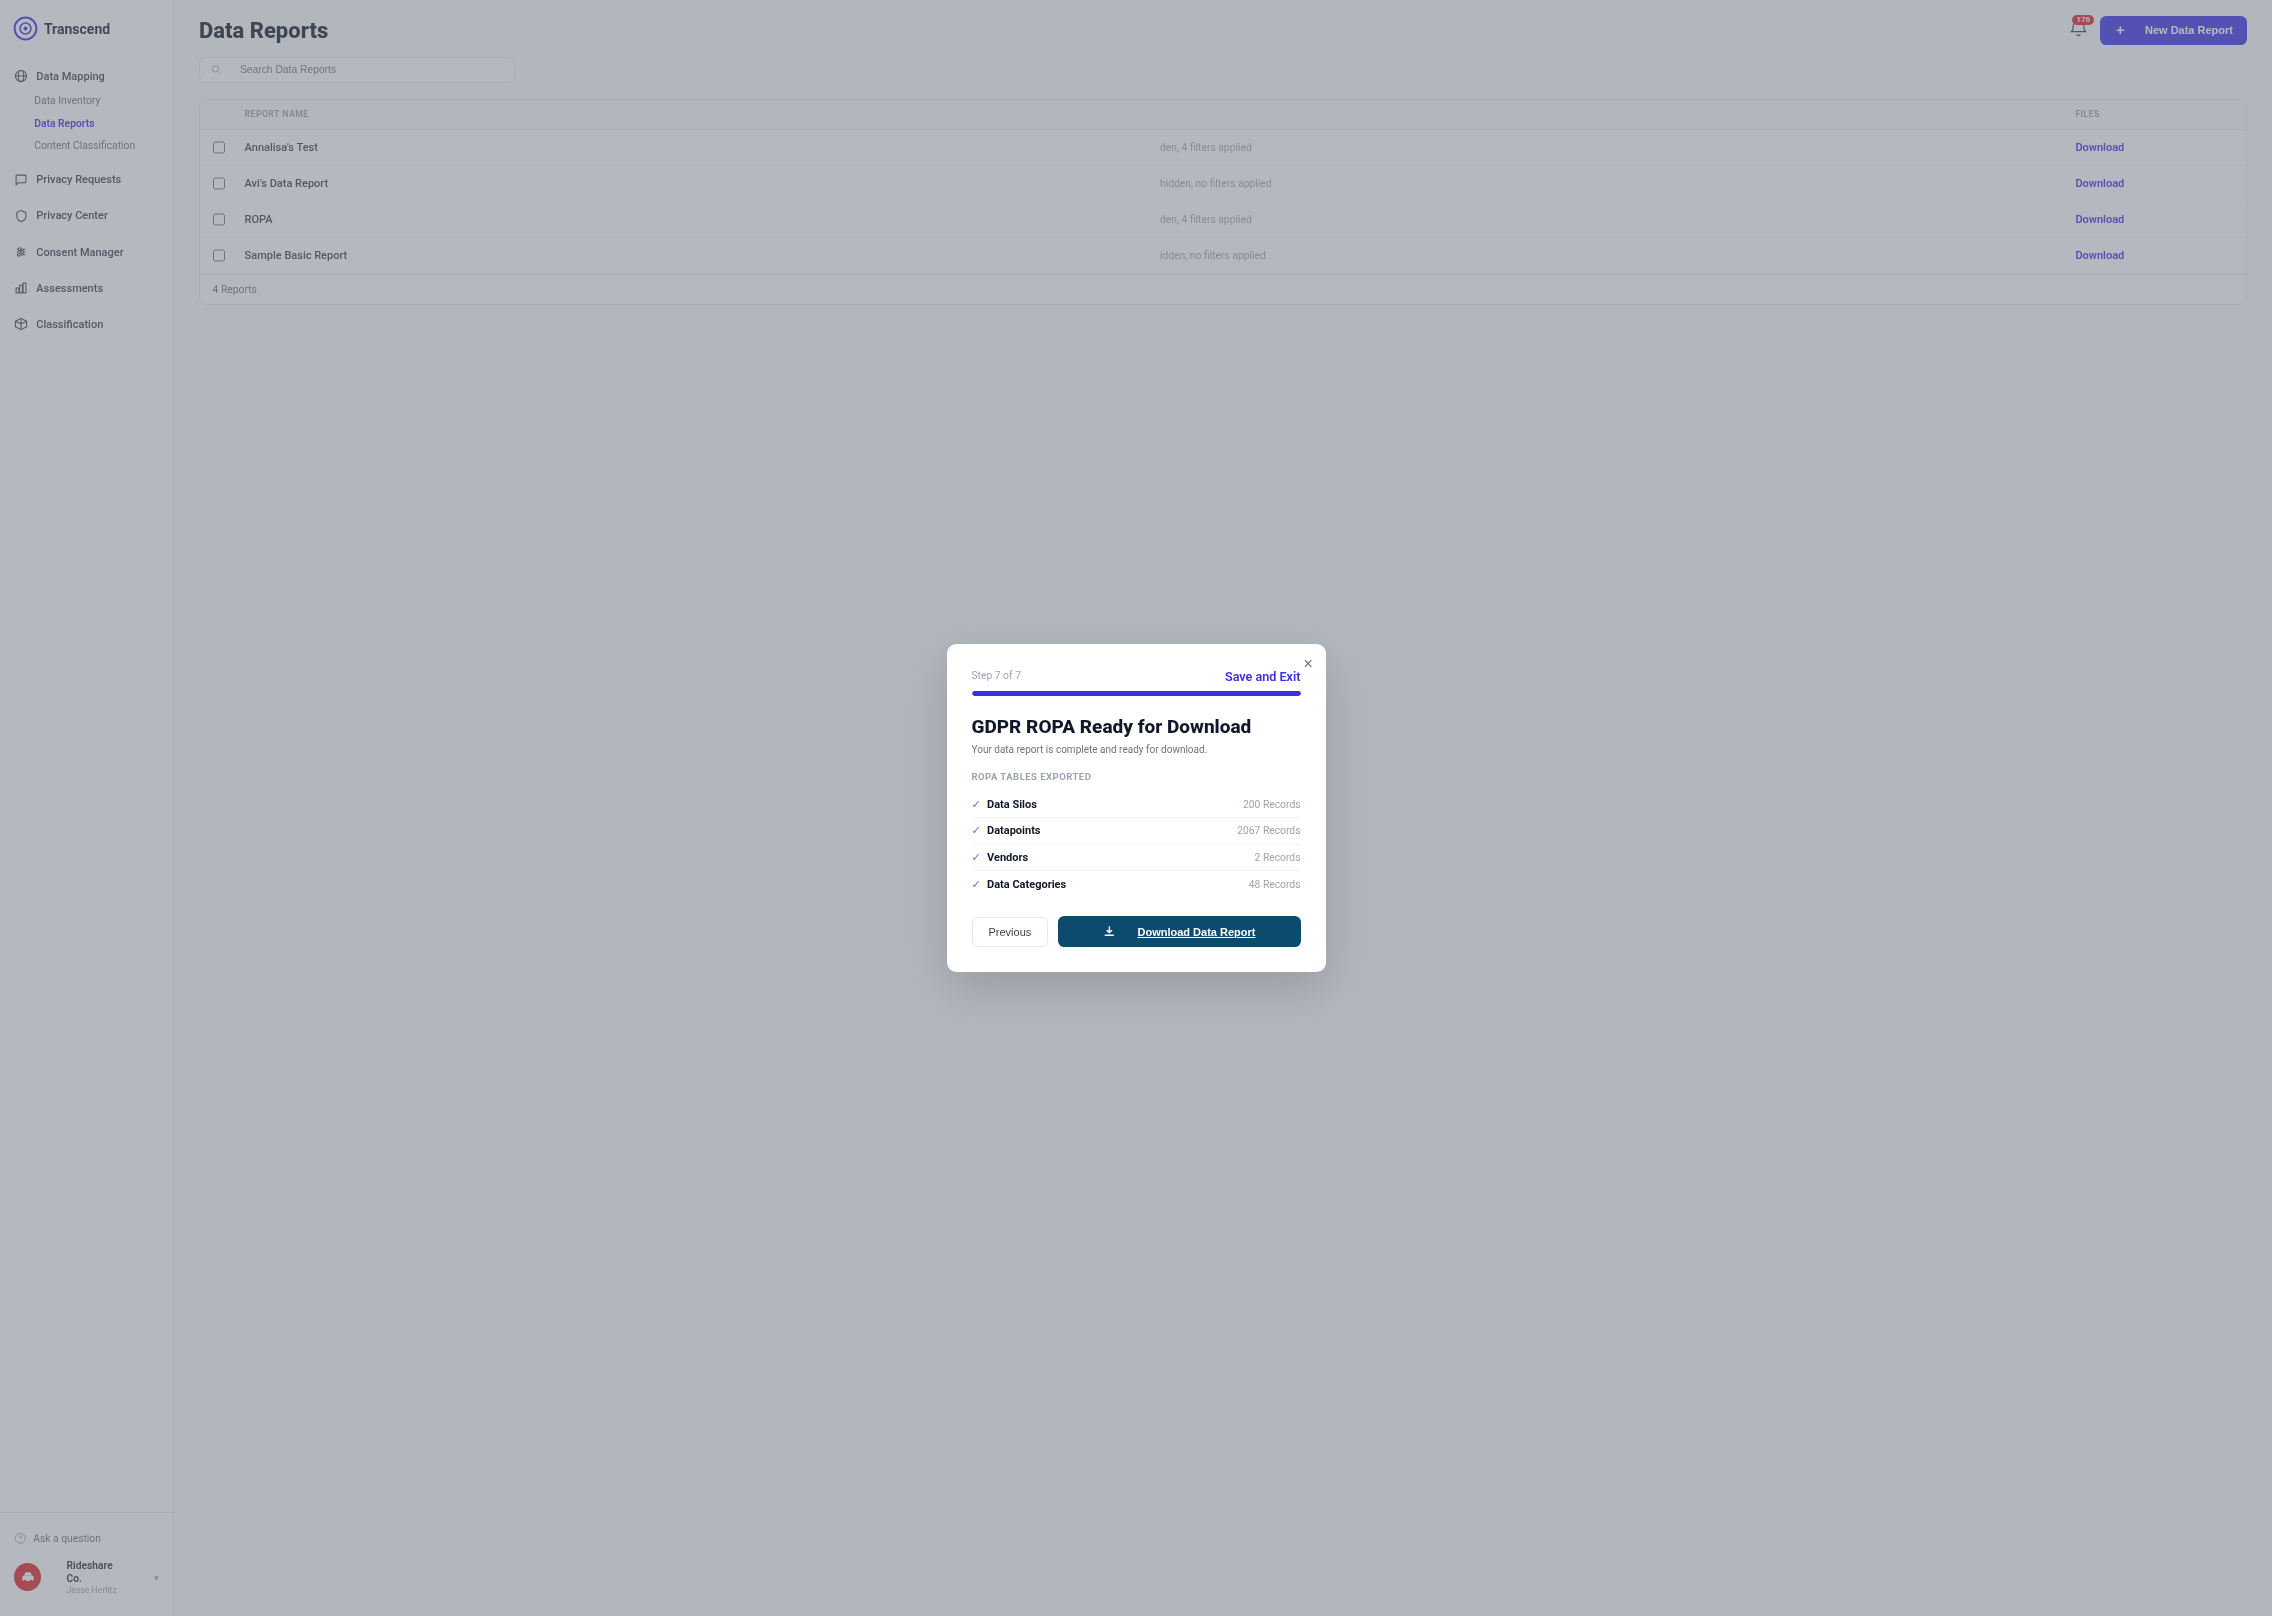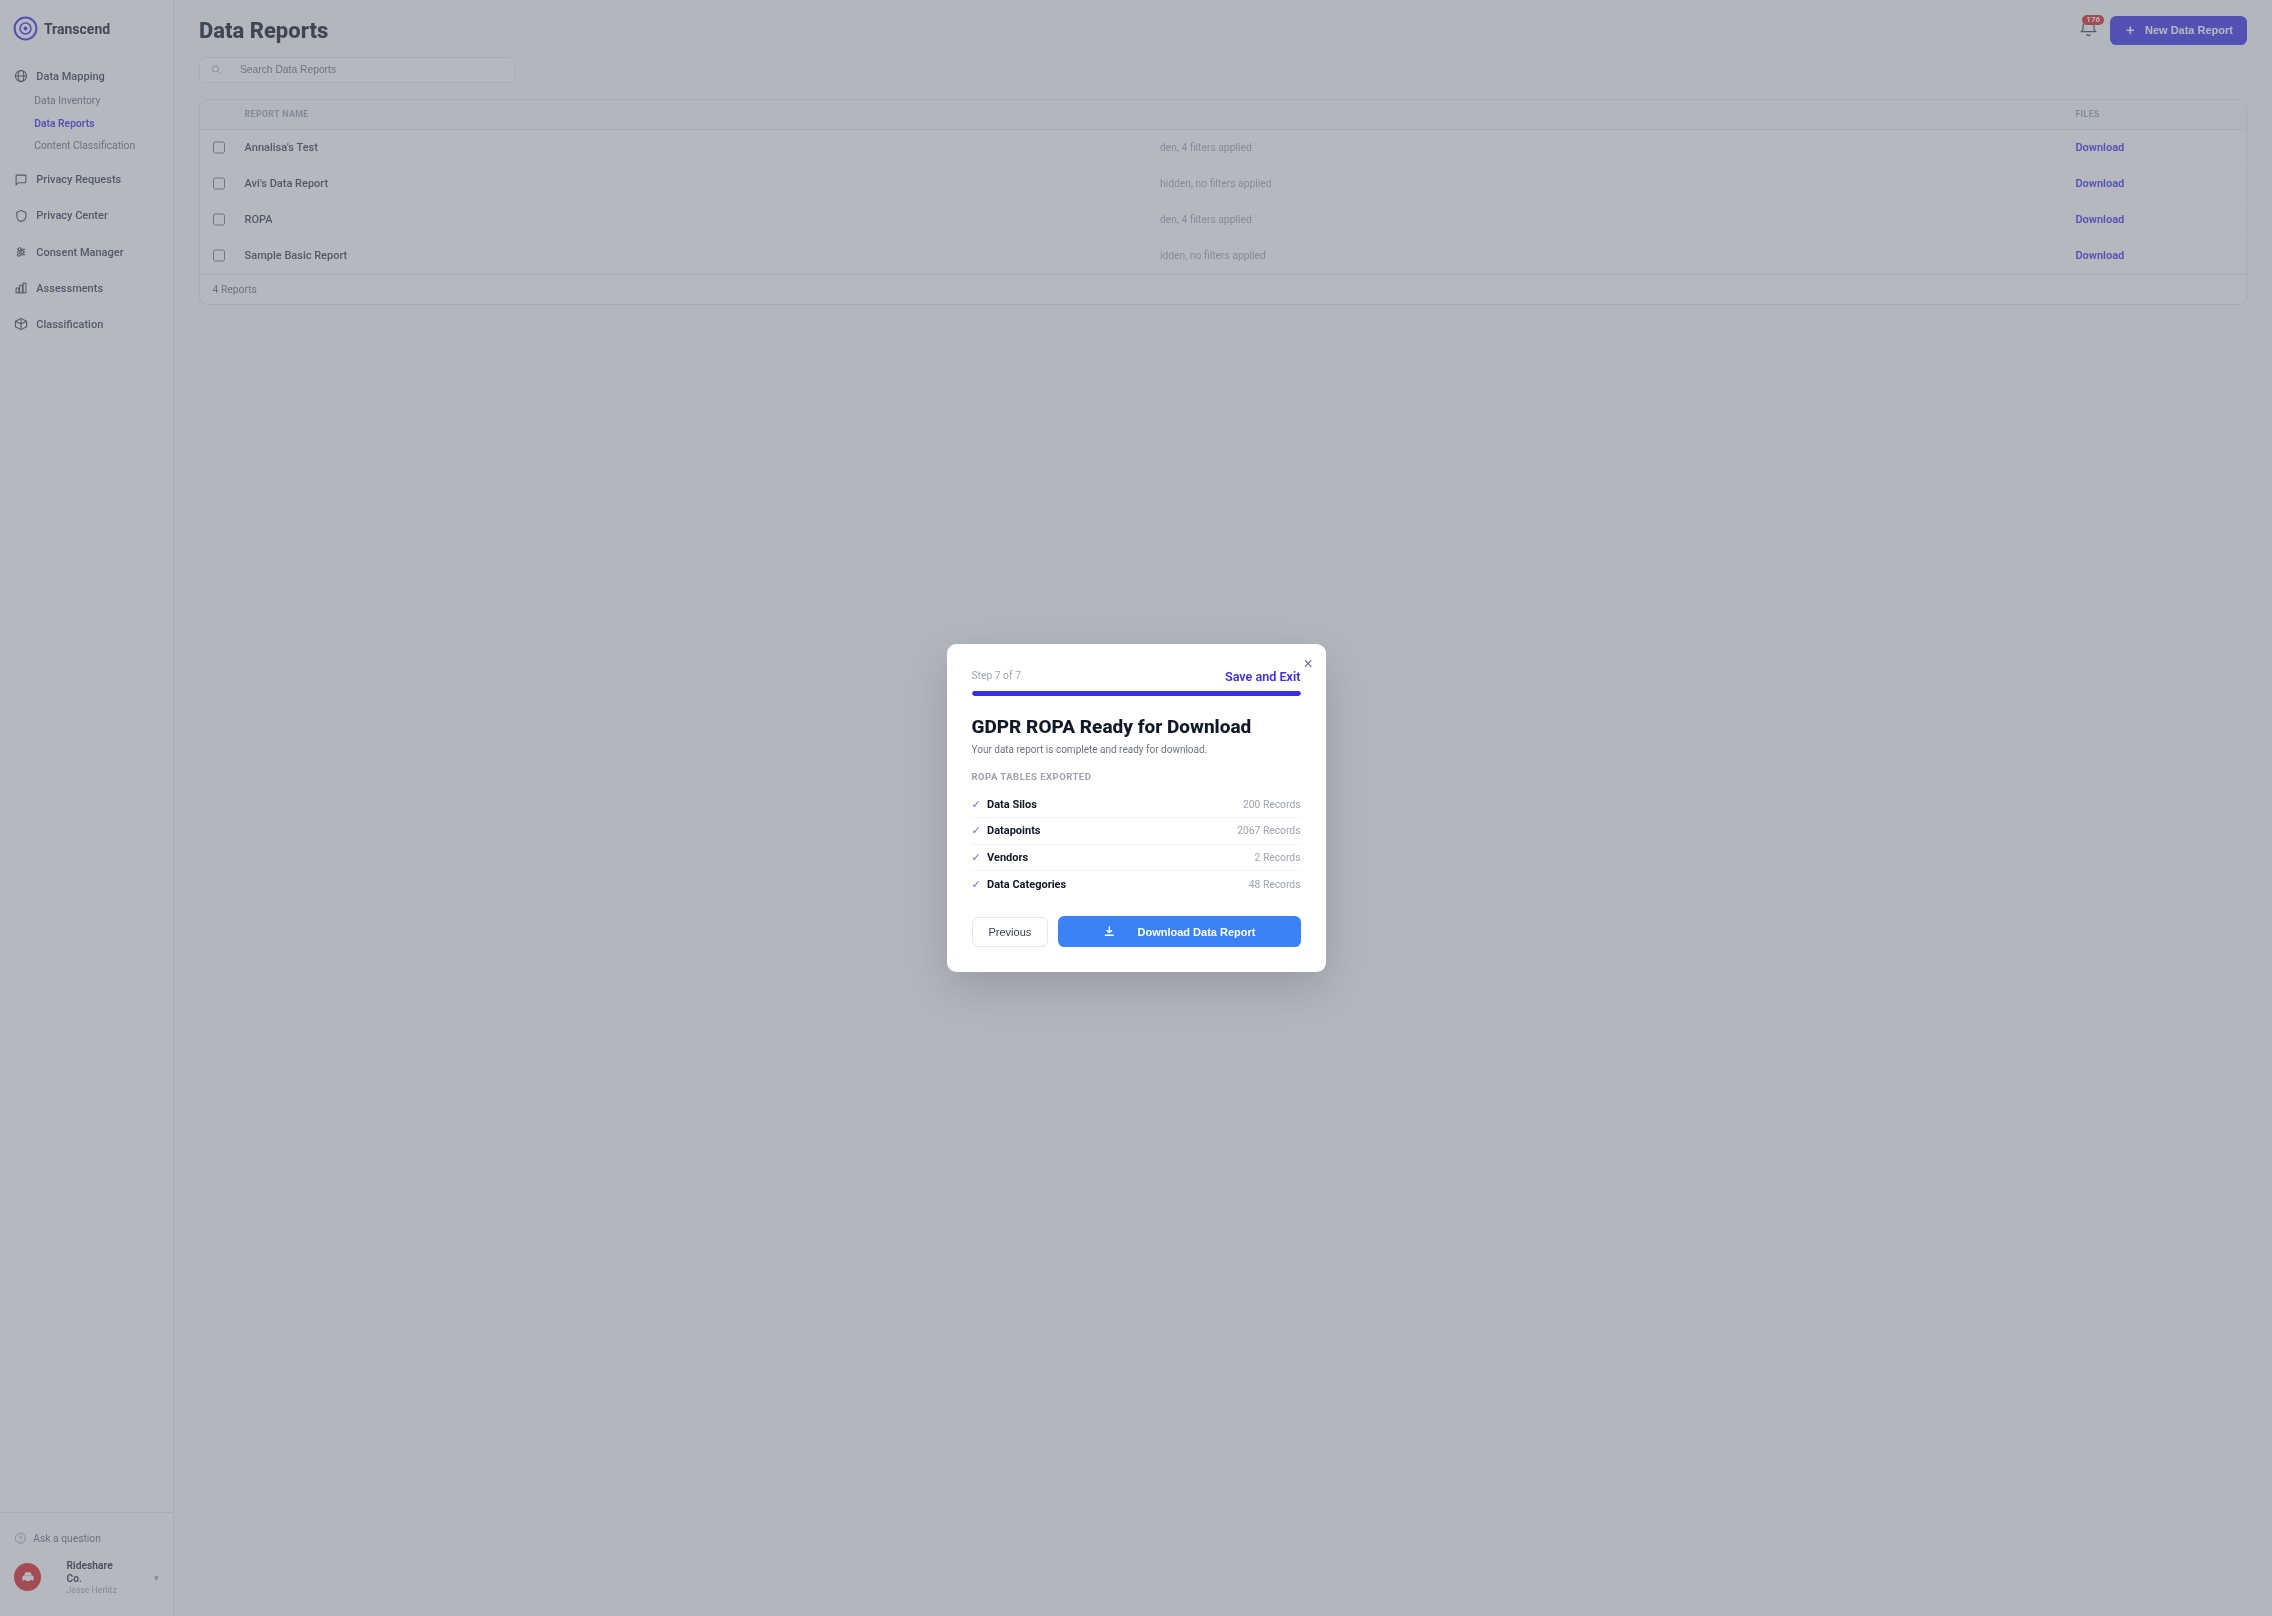--- a/index.html
+++ b/index.html
@@ -152,21 +152,21 @@
       background: #3b30e8;
       color: white;
       border: none;
       border-radius: 6.3px;
       padding: 8px 14px;
       font-size: 11px;
       font-weight: 600;
       cursor: pointer;
       display: flex;
       align-items: center;
-      gap: 8px;
+      gap: 18px;
     }
 
     .main-content {
       flex: 1;
       padding: 0 25px;
       overflow-y: auto;
     }
     .search-bar {
       display: flex;
       align-items: center;
@@ -327,31 +327,32 @@
       border-radius: 6.3px;
       background: #fff;
       font-size: 11px;
       font-weight: 500;
       color: #374151;
       cursor: pointer;
     }
     .btn-download {
       flex: 1;
       padding: 9.5px 16px;
-      background: #3b82f6;
+      background: #0c4a6e;
       color: white;
       border: none;
       border-radius: 6.3px;
       font-size: 11px;
       font-weight: 600;
       cursor: pointer;
       display: flex;
       align-items: center;
       justify-content: center;
       gap: 22px;
+      text-decoration: underline;
     }
   </style>
 </head>
 <body>
 
 <nav class="sidebar">
   <div class="sidebar-logo">
     <svg class="logo-icon" viewBox="0 0 32 32" fill="none">
       <circle cx="16" cy="16" r="14" stroke="#3b30e8" stroke-width="2.5"></circle>
       <circle cx="16" cy="16" r="7" stroke="#3b30e8" stroke-width="2"></circle>

